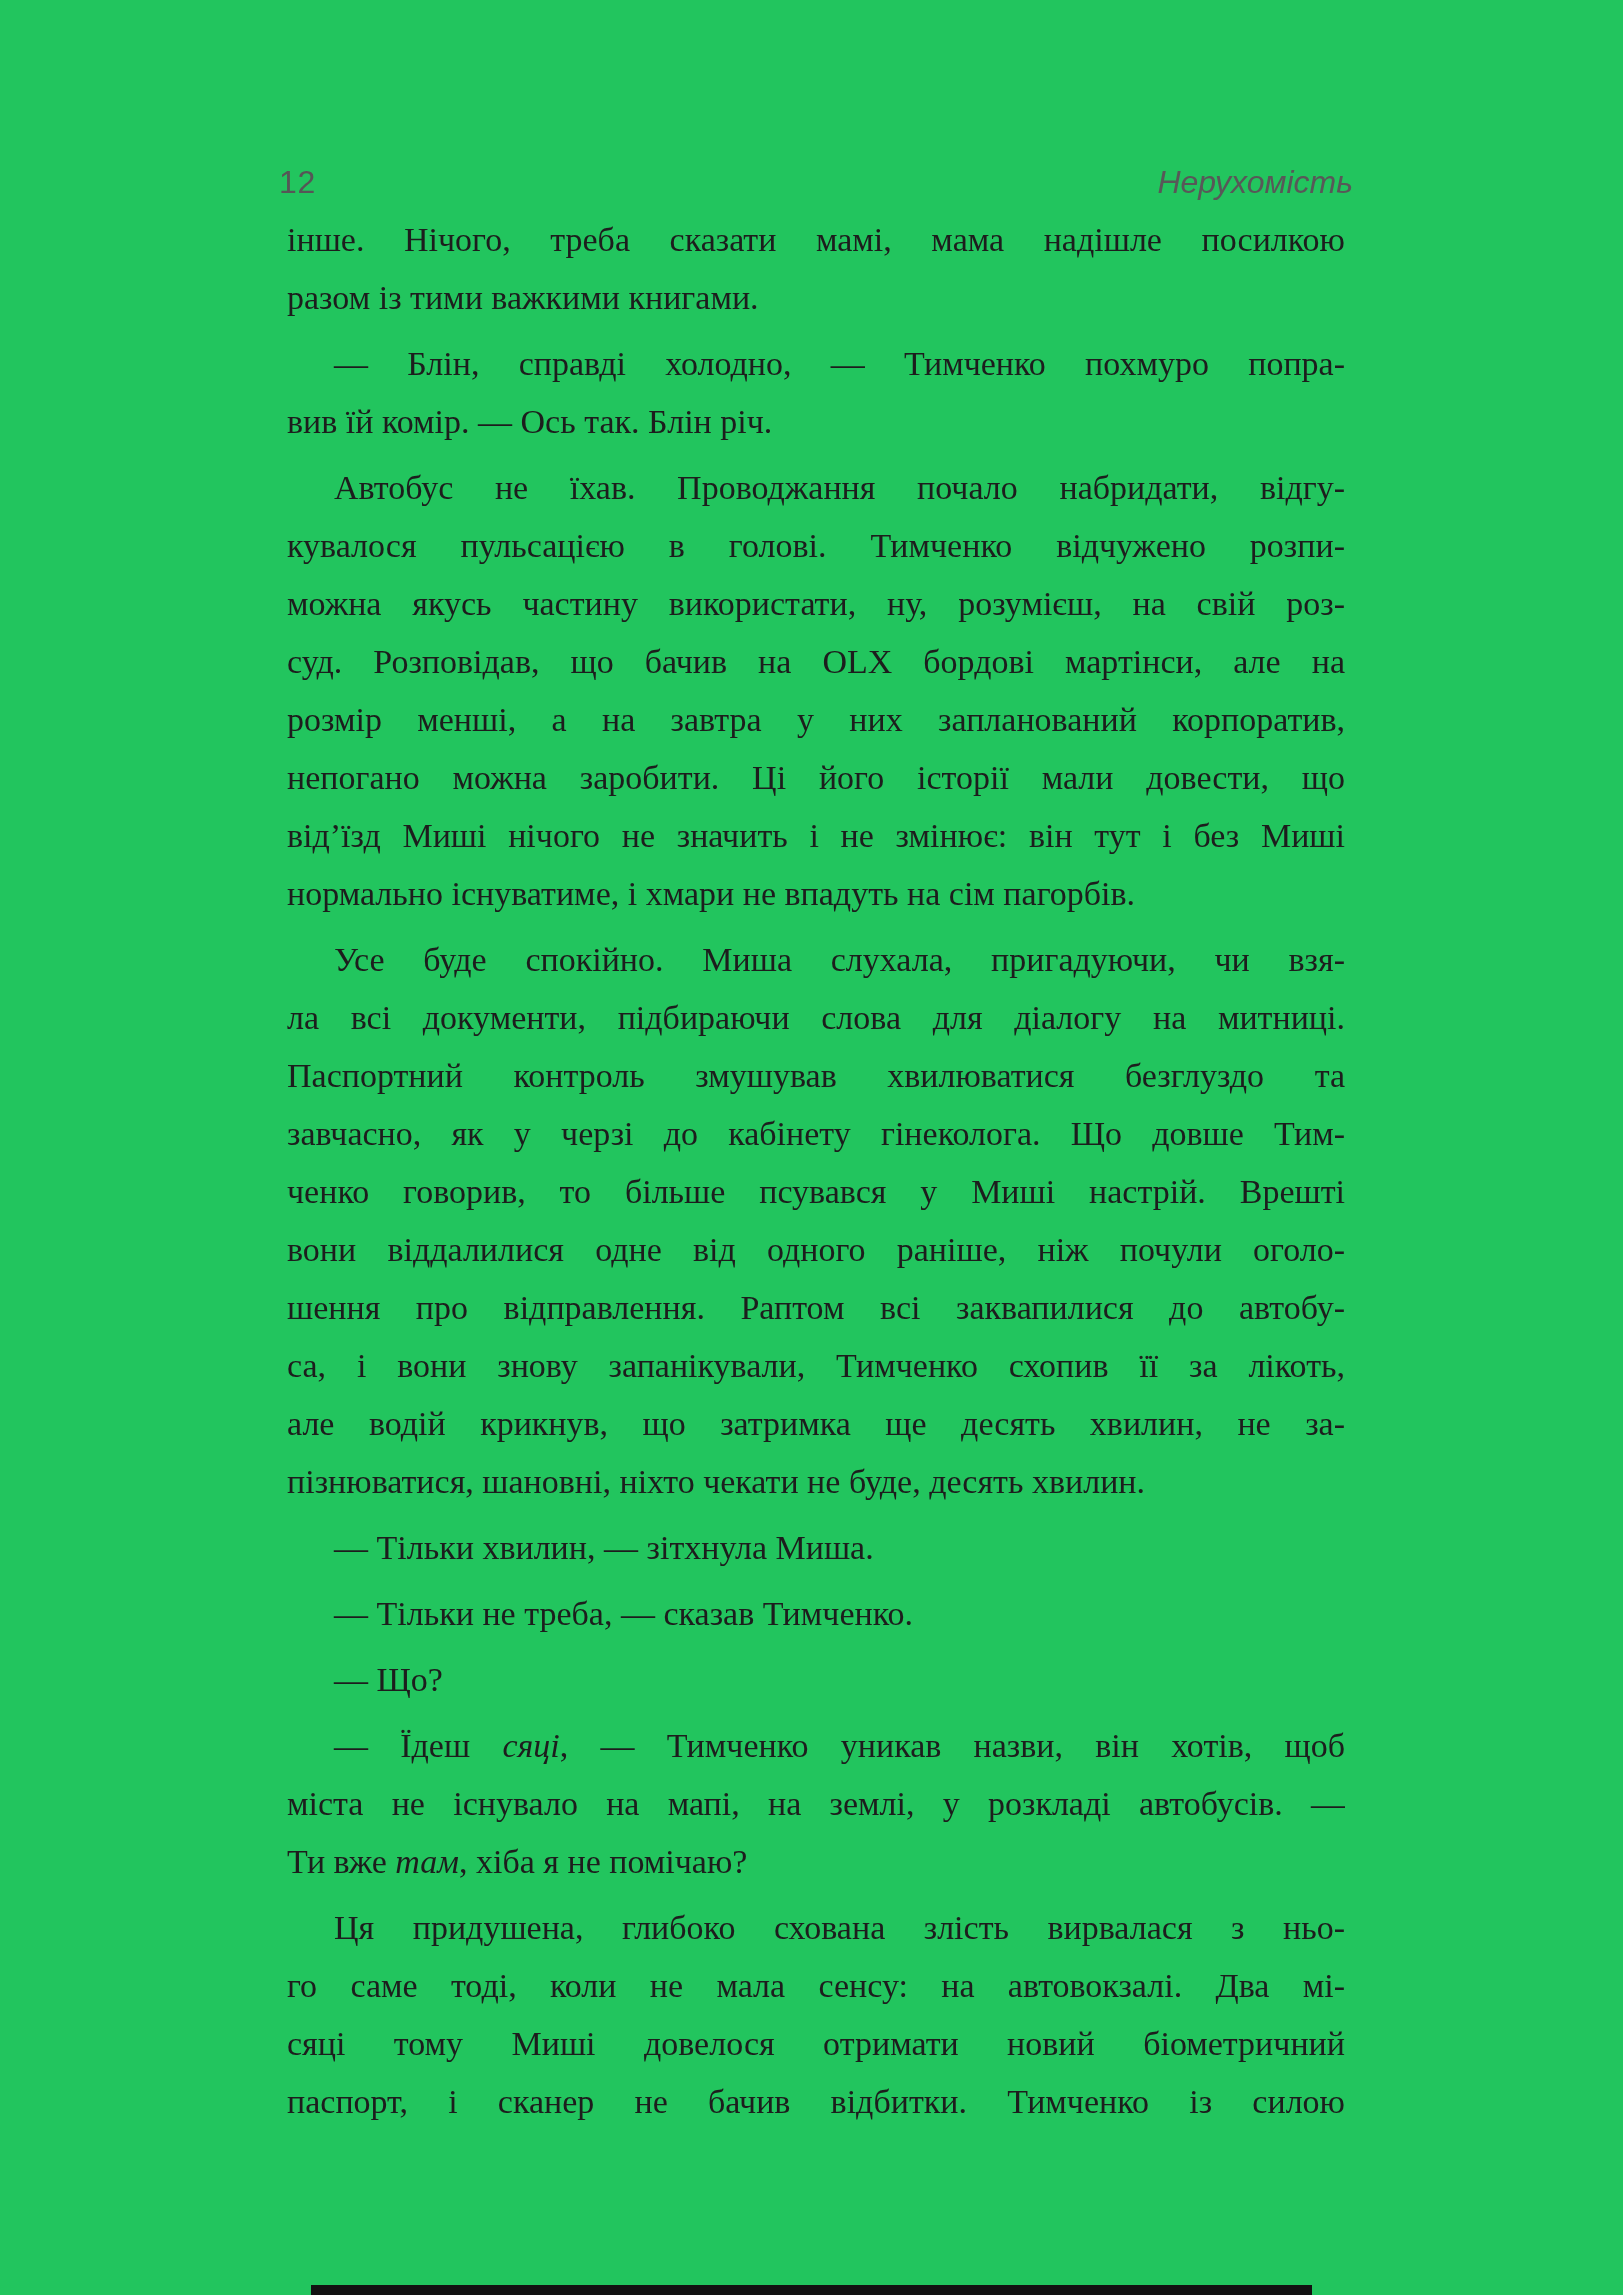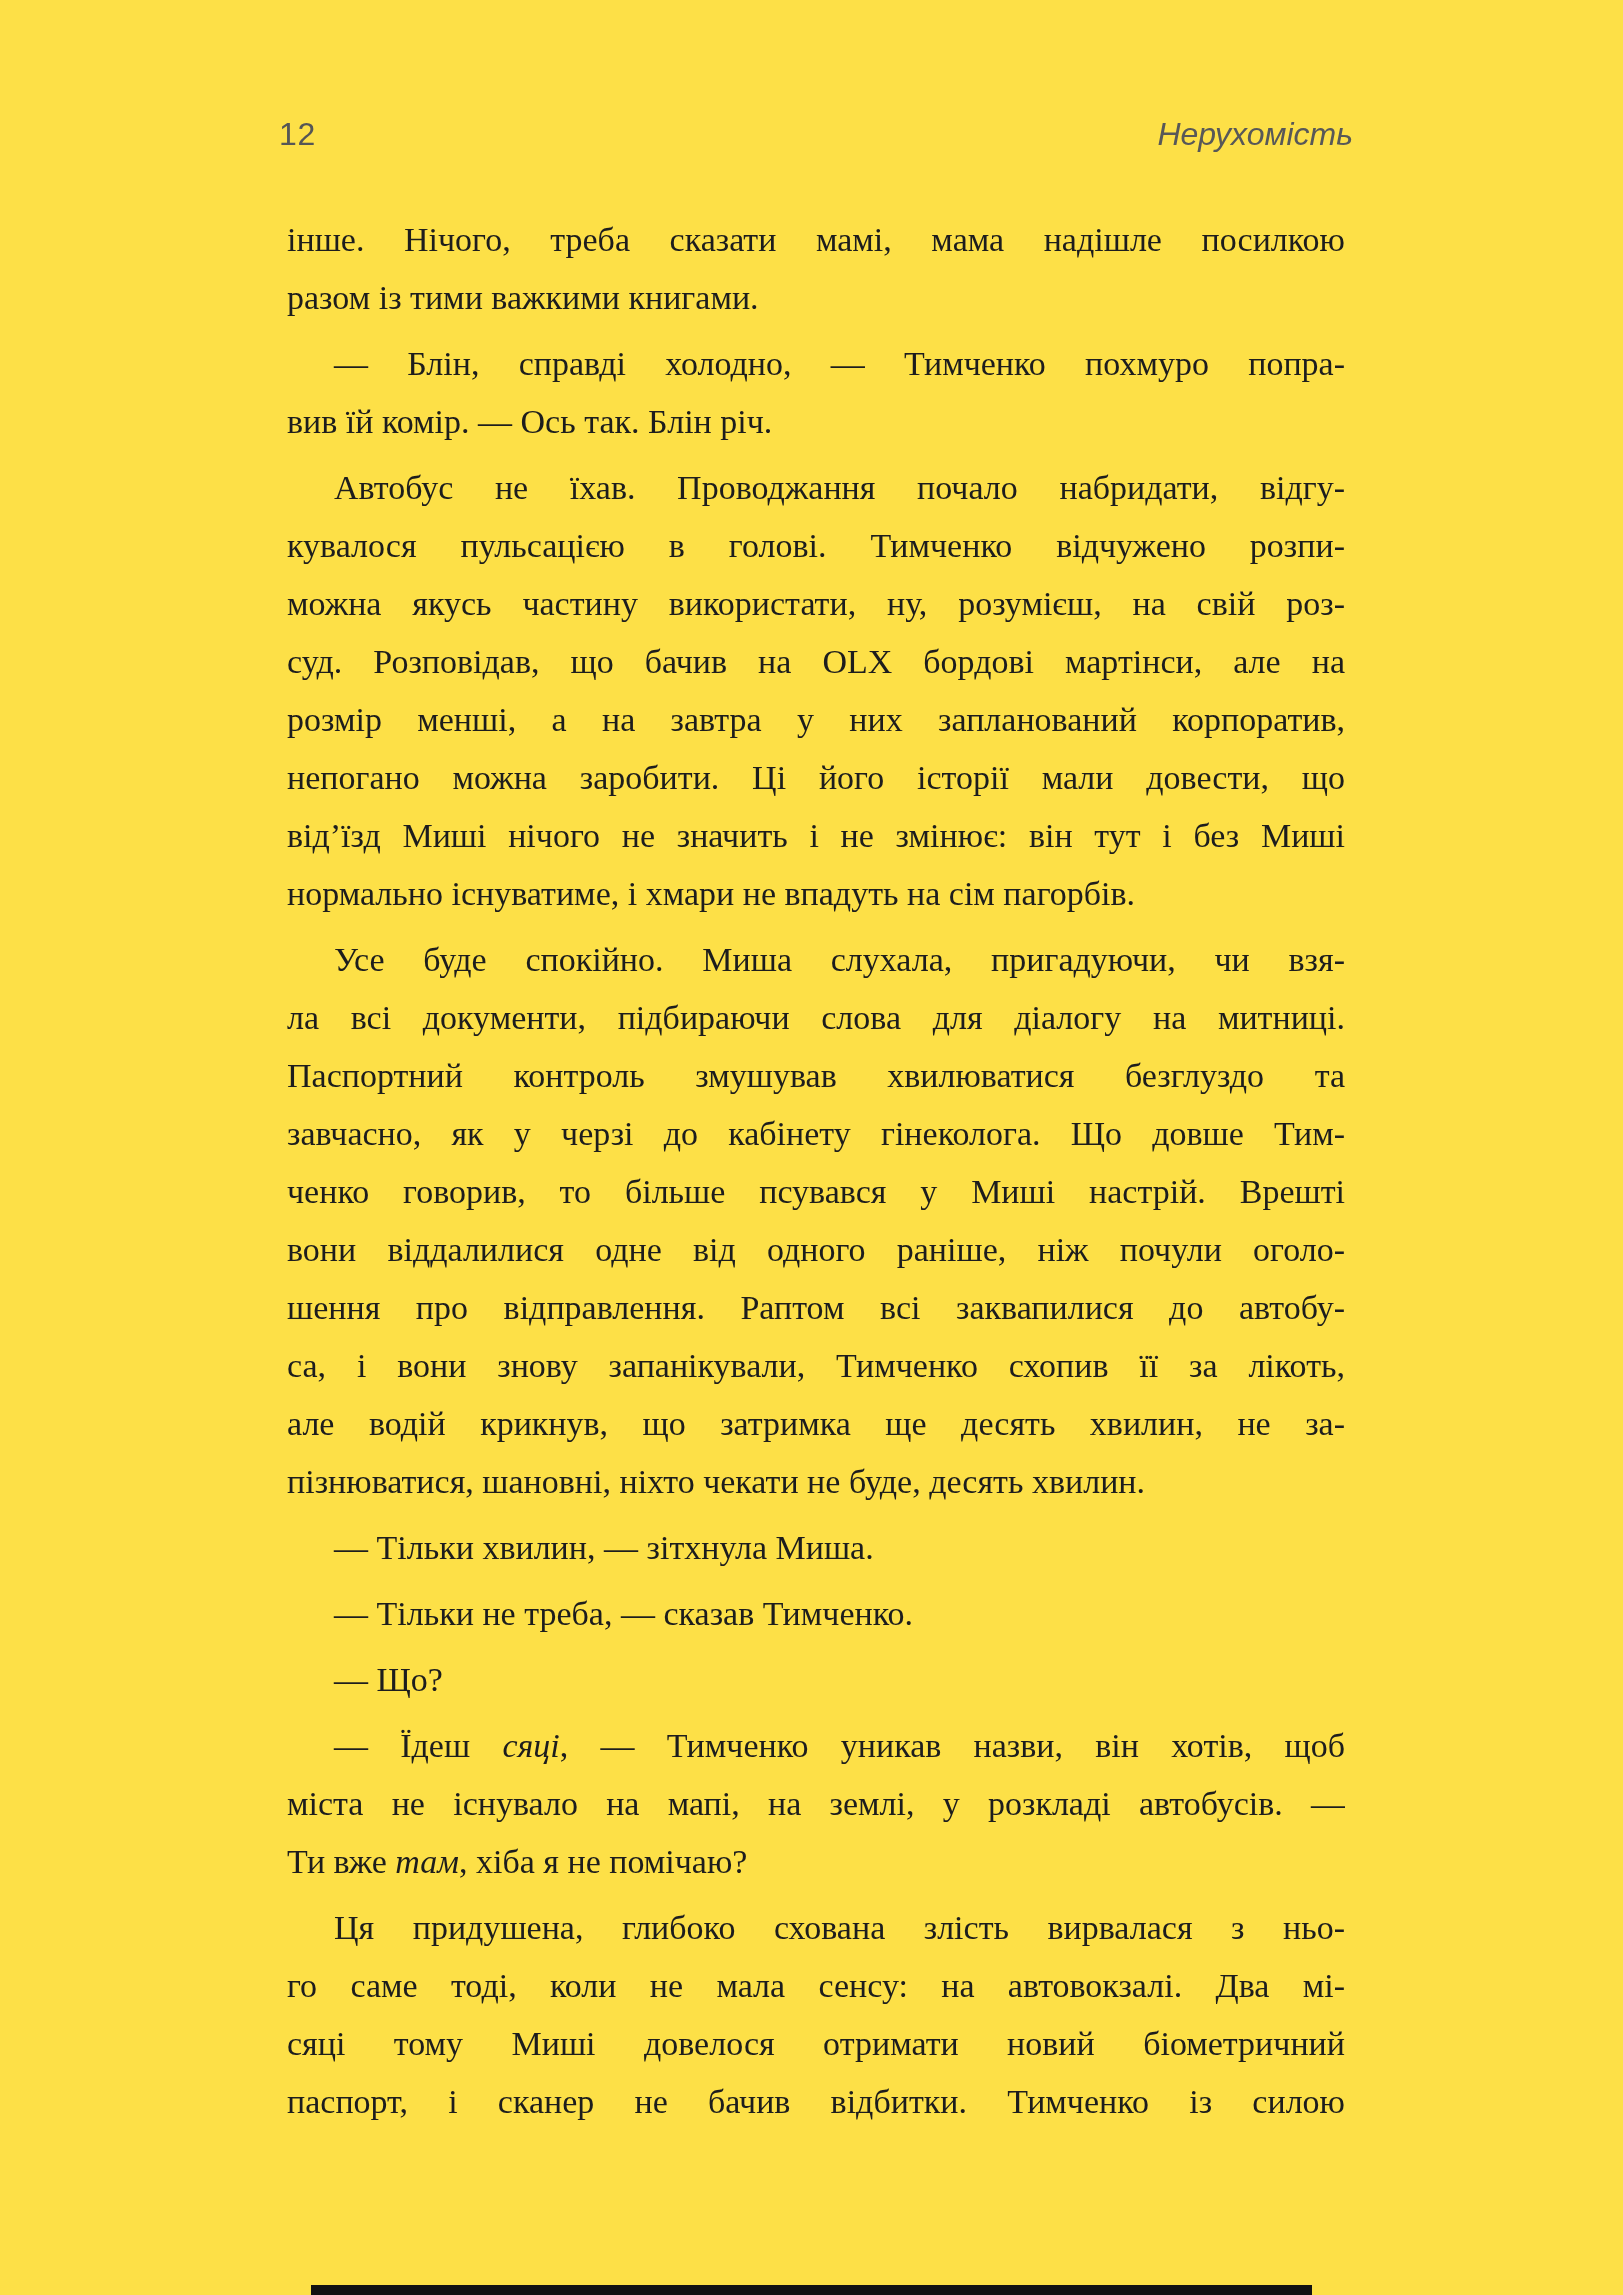--- a/index.html
+++ b/index.html
@@ -4,21 +4,21 @@
 <style>
   html, body {
     margin: 0;
     padding: 0;
     background: #e8e8e8;
   }
   .page {
     position: relative;
     width: 1624px;
     height: 2295px;
-    background: #fde047;
+    background: #22c55e;
     overflow: hidden;
     font-family: "Liberation Serif", serif;
   }
   .running-header {
     position: absolute;
     left: 279px;
     top: 117px;
     width: 1074px;
     display: flex;
     justify-content: space-between;
@@ -30,20 +30,21 @@
     font-size: 32px;
     line-height: 34px;
     letter-spacing: 0.8px;
   }
   .running-title {
     font-family: "Liberation Sans", sans-serif;
     font-style: italic;
     font-size: 32px;
     line-height: 34px;
     color: #585858;
+    margin-top: 48px;
   }
   .page-body {
     position: absolute;
     left: 279px;
     top: 203px;
     width: 1074px;
     font-size: 34px;
     color: #1d1d1d;
   }
   .paragraph { margin: 8px; padding: 0; }

